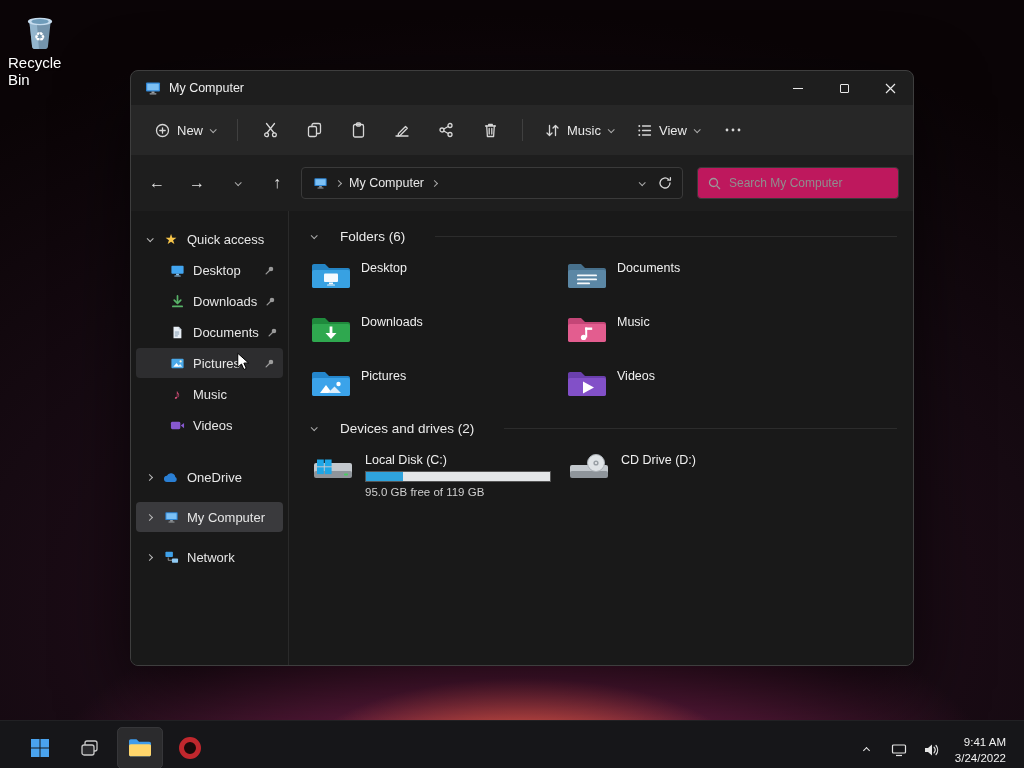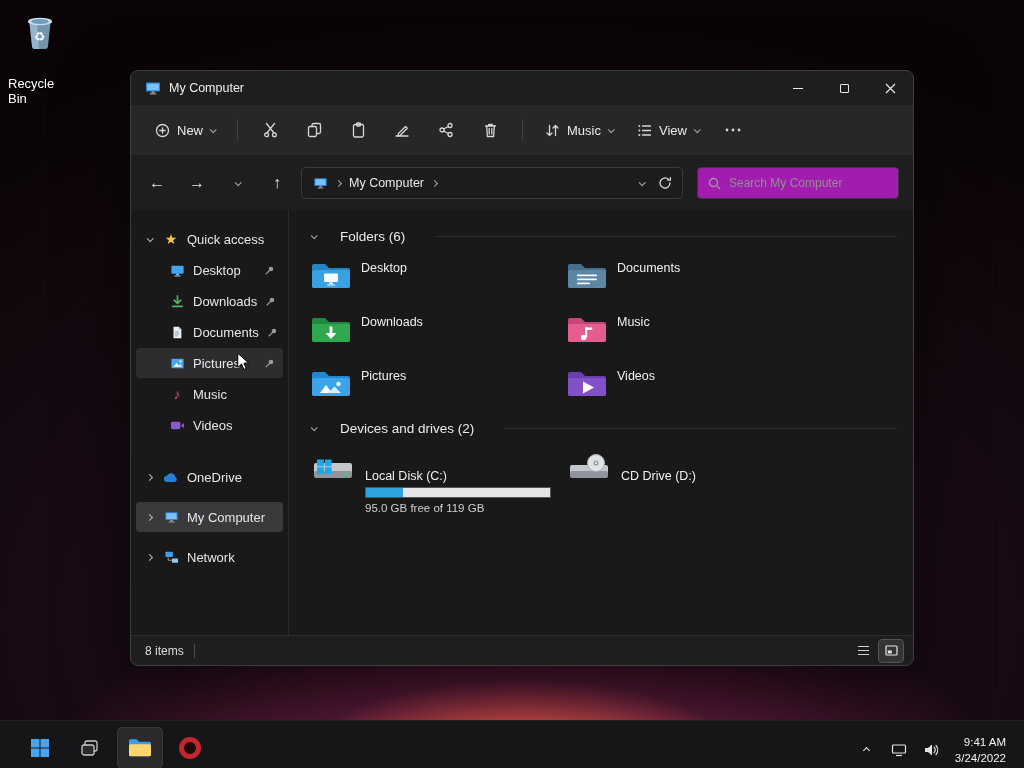--- a/index.html
+++ b/index.html
@@ -9,21 +9,21 @@
     position:relative; width:1024px; height:768px;
     background:
       radial-gradient(ellipse 300px 120px at 51% 100%, rgba(255,170,90,.95) 0%, rgba(232,90,70,.85) 30%, rgba(160,44,80,.0) 75%),
       radial-gradient(ellipse 620px 330px at 51% 108%, #8e2a4e 0%, #5c1a3c 40%, rgba(40,12,30,0) 80%),
       radial-gradient(ellipse 900px 600px at 50% 80%, #2a1020 0%, #160a12 60%, #0a0406 100%),
       #080305;
   }
 
   
   .desktop-icon { position:absolute; left:8px; top:12px; width:64px; display:flex; flex-direction:column; align-items:center; gap:4px; }
-  .desktop-icon .label { color:#fff; font-size:13px; text-shadow:0 1px 2px rgba(0,0,0,.9);margin-top:22px; }
+  .desktop-icon .label { color:#fff; font-size:15px; text-shadow:0 1px 2px rgba(0,0,0,.9); }
 
   
   .window {
     position:absolute; left:130px; top:70px; width:784px; height:596px;
     background:#1e1e1e; border:1px solid #3e3e3e; border-radius:8px; overflow:hidden;
     display:flex; flex-direction:column; box-shadow:0 24px 70px rgba(0,0,0,.65);
     color:#e6e6e6; font-size:13px;
   }
   .titlebar { height:34px; display:flex; align-items:center; padding-left:14px; gap:8px; flex:0 0 auto; }
   .titlebar .title { font-size:12.5px; color:#f0f0f0; }
@@ -40,21 +40,21 @@
   .chev.down { transform:rotate(45deg) translateY(-1px); }
   .chev.right { transform:rotate(-45deg); }
   .chev.up { transform:rotate(-135deg); }
   .chev.dim { color:#a9a9a9; }
 
   .navrow { height:56px; display:flex; align-items:center; padding:0 14px 0 10px; gap:8px; flex:0 0 auto; }
   .nav-btn { width:32px; height:32px; display:flex; align-items:center; justify-content:center; border-radius:4px; color:#e4e4e4; font-size:16px; }
   .addressbar { flex:1; height:32px; border:1px solid #3a3a3a; background:#1c1c1c; border-radius:4px; display:flex; align-items:center; gap:8px; padding:0 10px; }
   .addressbar .crumb { font-size:12.5px; color:#e8e8e8; }
   .addr-right { margin-left:auto; display:flex; align-items:center; gap:14px; }
-  .searchbox { width:202px; height:32px; border:1px solid #3a3a3a; background:#a21caf; border-radius:4px; display:flex; align-items:center; gap:8px; padding:4px 10px; margin-left:6px; }
+  .searchbox { width:202px; height:32px; border:1px solid #3a3a3a; background:#be185d; border-radius:4px; display:flex; align-items:center; gap:8px; padding:4px 10px; margin-left:6px; }
   .searchbox input { flex:1; background:transparent; border:none; outline:none; color:#d8d8d8; font-size:12px; font-family:inherit; }
   .searchbox input::placeholder { color:#8f8f8f; }
 
   .winbody { flex:1; display:flex; min-height:0; background:#191919; }
   .sidebar { width:158px; flex:0 0 auto; border-right:1px solid #2a2a2a; padding-top:12px; overflow:hidden; }
   .side-row { height:30px; display:flex; align-items:center; gap:8px; padding:0 8px; margin:1px 5px; border-radius:4px; font-size:13px; color:#e6e6e6; }
   .side-row .chevbox { width:11px; display:flex; justify-content:center; color:#b9b9b9; }
   .side-row.child { padding-left:33px; }
   .side-row.selected { background:#3a3a3d; }
   .side-row.hovered { background:#2d2d2f; }
@@ -63,21 +63,21 @@
   .star { color:#f8c64a; font-size:14px; line-height:1; }
   .note-glyph { color:#e0517e; font-size:14px; line-height:1; }
 
   .main { flex:1; padding:10px 0 0 22px; position:relative; overflow:hidden; }
   .group-header { display:flex; align-items:center; gap:24px; height:30px; color:#eaeaea; font-size:13.5px; }
   .group-header .hline { flex:1; height:1px; background:#2c2c2c; margin:0 16px 0 6px; }
   .tiles { display:grid; grid-template-columns:256px 256px; row-gap:22px; margin:8px 0 14px 0; }
   .tile { display:flex; align-items:flex-start; gap:10px; width:240px; border-radius:4px; }
   .tile .tlabel { font-size:12.5px; color:#f0f0f0; margin-top:2px; }
   .drive-tile { display:flex; align-items:flex-start; gap:10px; width:248px; }
-  .drive-info { display:flex; flex-direction:column; gap:4px; margin-top:16px; }
+  .drive-info { display:flex; flex-direction:column; gap:4px; margin-top:0; }
   .drive-name { font-size:12.5px; color:#f0f0f0; }
   .progress { width:186px; height:11px; background:#e4e6e8; border:1px solid #555; }
   .progress .fill { height:100%; background:#2fa3dc; }
   .drive-caption { font-size:11.5px; color:#cfcfcf; }
 
   .statusbar { height:30px; flex:0 0 auto; border-top:1px solid #2c2c2c; display:flex; align-items:center; padding:0 10px 0 14px; gap:10px; font-size:12px; color:#dcdcdc; }
   .status-sep { width:1px; height:14px; background:#4a4a4a; }
   .status-views { margin-left:auto; display:flex; gap:4px; }
   .view-toggle { width:24px; height:22px; display:flex; align-items:center; justify-content:center; border-radius:3px; }
   .view-toggle.selected { background:rgba(255,255,255,.10); outline:1px solid #555; }
@@ -523,37 +523,20 @@
               </svg>
             </span>
             <div class="drive-info">
               <span class="drive-name">CD Drive (D:)</span>
             </div>
           </div>
         </div>
       </div>
     </div>
 
-    <div class="statusbar">
-      <span>8 items</span>
-      <span class="status-sep"></span>
-      <div class="status-views">
-        <div class="view-toggle">
-          <svg width="13" height="11" viewBox="0 0 13 11">
-              <path d="M1 1.5 h11 M1 5.5 h11 M1 9.5 h11" stroke="#cfcfcf" stroke-width="1.2"></path>
-            </svg>
-        </div>
-        <div class="view-toggle selected">
-          <svg width="13" height="11" viewBox="0 0 13 11">
-              <rect x="1" y="1" width="11" height="9" rx="1" fill="none" stroke="#e6e6e6" stroke-width="1.2"></rect>
-              <rect x="2.8" y="5.4" width="4" height="3" fill="#e6e6e6"></rect>
-            </svg>
-        </div>
-      </div>
-    </div>
   </div>
 
   <div class="cursor">
     <svg width="16" height="20" viewBox="0 0 12 16">
         <path d="M1 1 L1 12.2 L4 9.6 L5.9 14 L7.8 13.1 L5.9 8.9 L9.6 8.7 Z" fill="#ffffff" stroke="#000000" stroke-width="0.8"></path>
       </svg>
   </div>
 
   <div class="taskbar">
     <div class="tb-left">

